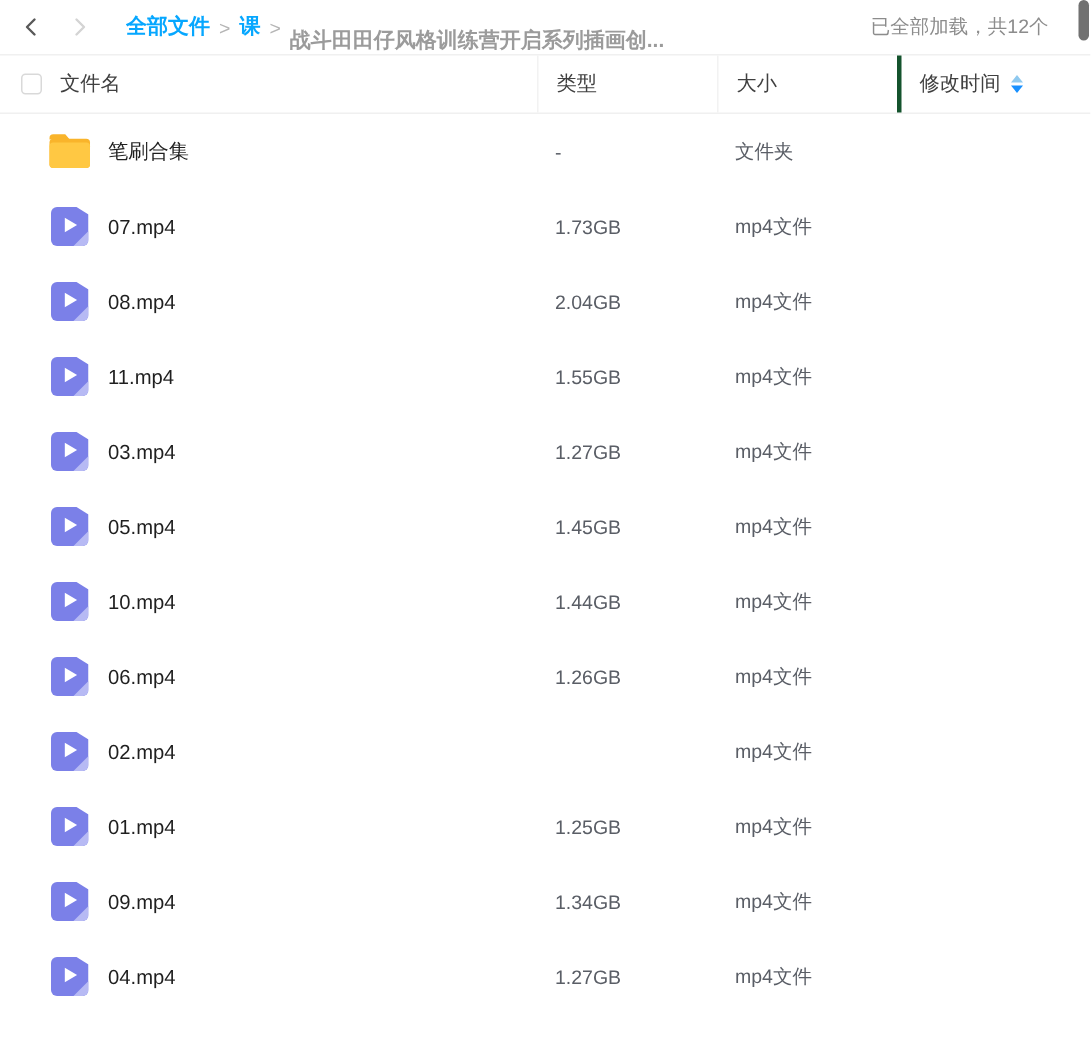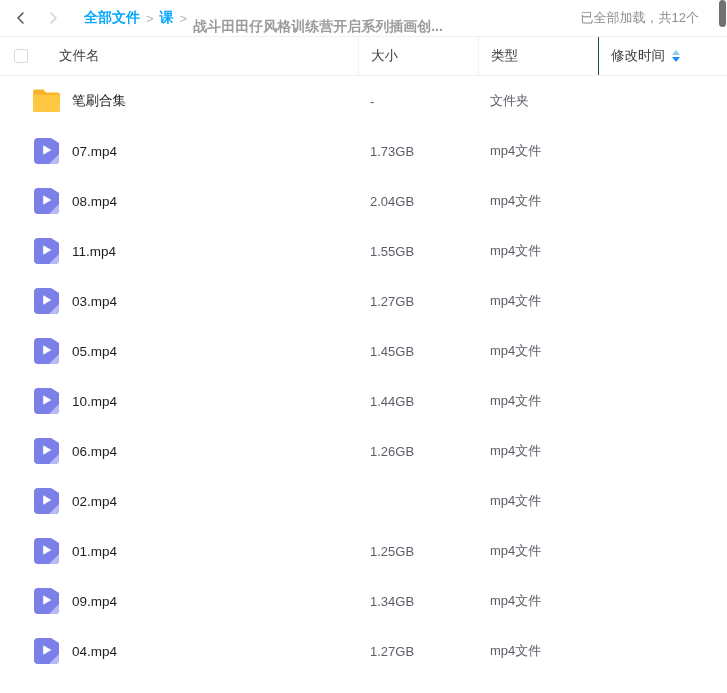--- a/index.html
+++ b/index.html
@@ -76,24 +76,24 @@
   
   .table-header {
     height: 39px;
     display: flex;
     align-items: stretch;
     border-bottom: 1px solid #f0f0f0;
     font-size: 13.5px;
     color: #404040;
   }
   .hcell { display: flex; align-items: center; }
-  .hcell.name { flex: 1; min-width: 0; padding-left: 14px; gap: 19px; }
+  .hcell.name { flex: 1; min-width: 0; padding-left: 14px; }
   .hcell.size { width: 120px; border-left: 1px solid #f2f2f2; padding-left: 12px; }
   .hcell.type { width: 120px; border-left: 1px solid #f2f2f2; padding-left: 12px; }
-  .hcell.time { width: 129px; border-left: 1px solid #14532d; padding-left: 12px; }
+  .hcell.time { width: 129px; border-left: 3px solid #14532d; padding-left: 12px; }
   .checkbox {
     width: 14px; height: 14px;
     border: 1px solid #d9d9d9;
     border-radius: 3px;
     background: #fff;
     cursor: pointer;
     flex: none;
   }
   .hcell.name .col-label { margin-left: 12px; }
   .sorter {
@@ -174,25 +174,25 @@
   <span class="load-status">已全部加载，共12个</span>
 </div>
 
 <div class="scrollbar-thumb"></div>
 
 <div class="table-header">
   <div class="hcell name">
     <div class="checkbox"></div>
     <span class="col-label">文件名</span>
   </div>
+  <div class="hcell type">
+    <span>类型</span>
+  </div>
   <div class="hcell size">
     <span>大小</span>
-  </div>
-  <div class="hcell type">
-    <span>类型</span>
   </div>
   <div class="hcell time">
     <span>修改时间</span>
     <span class="sorter">
       <i class="caret-up"></i>
       <i class="caret-down"></i>
     </span>
   </div>
 </div>
 

